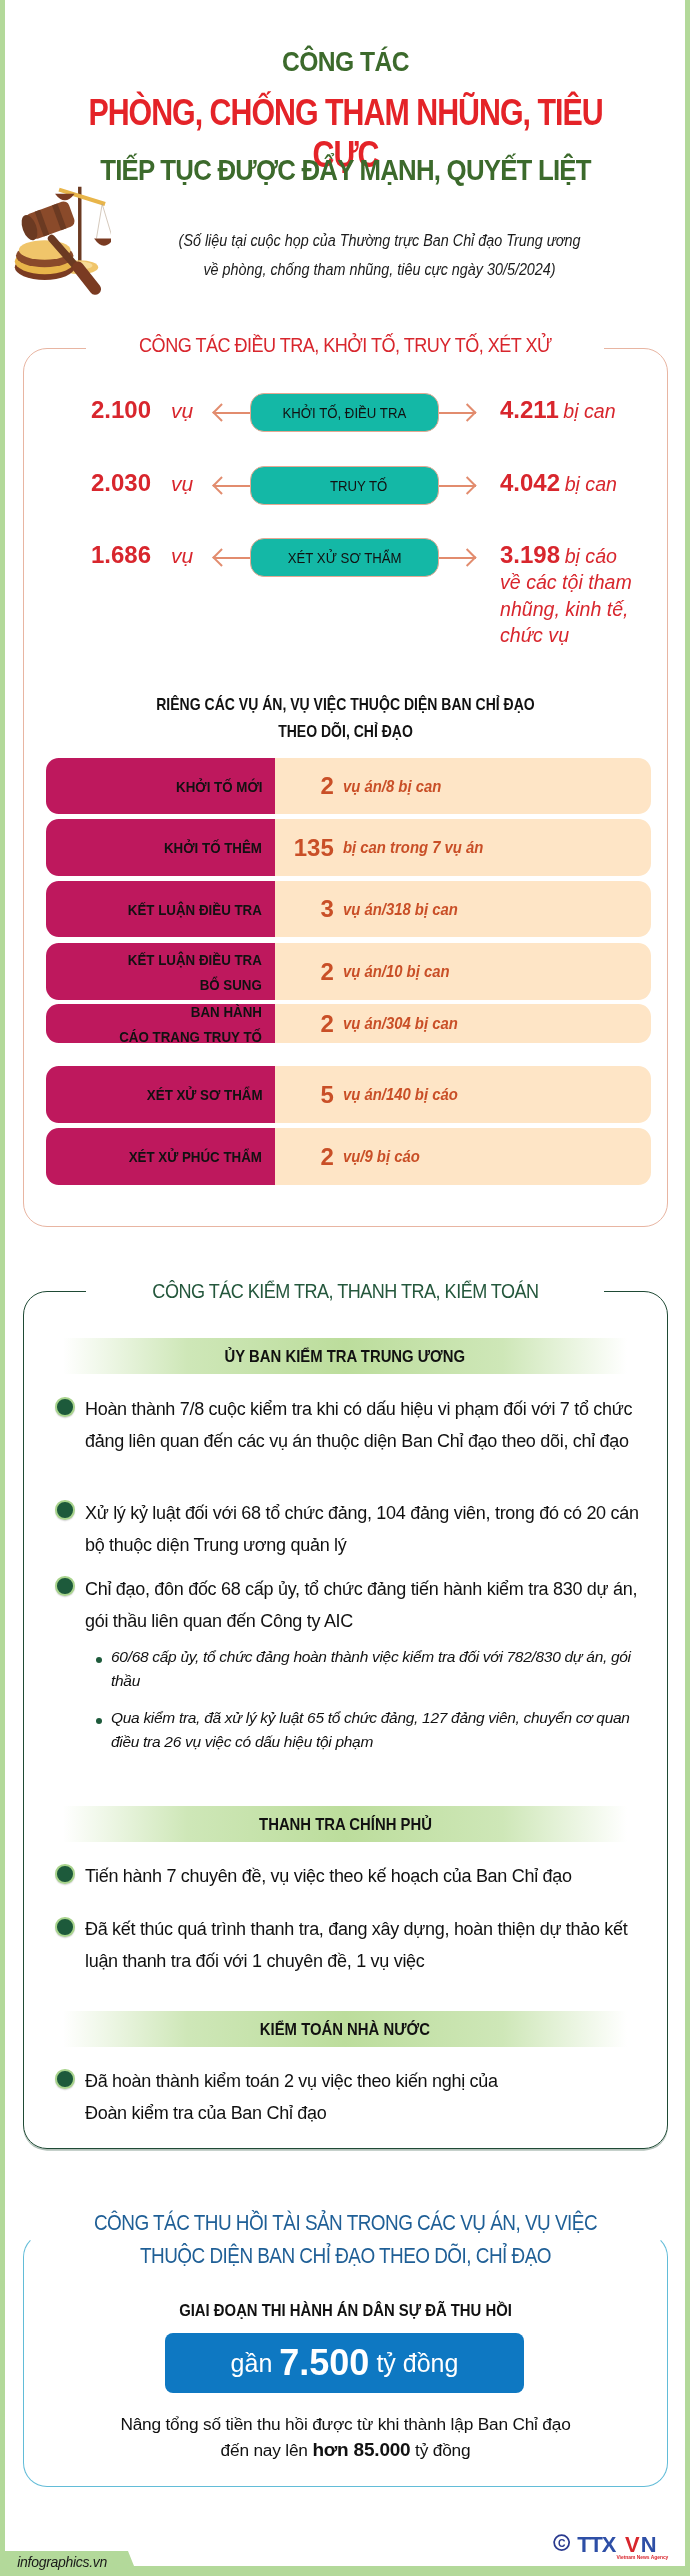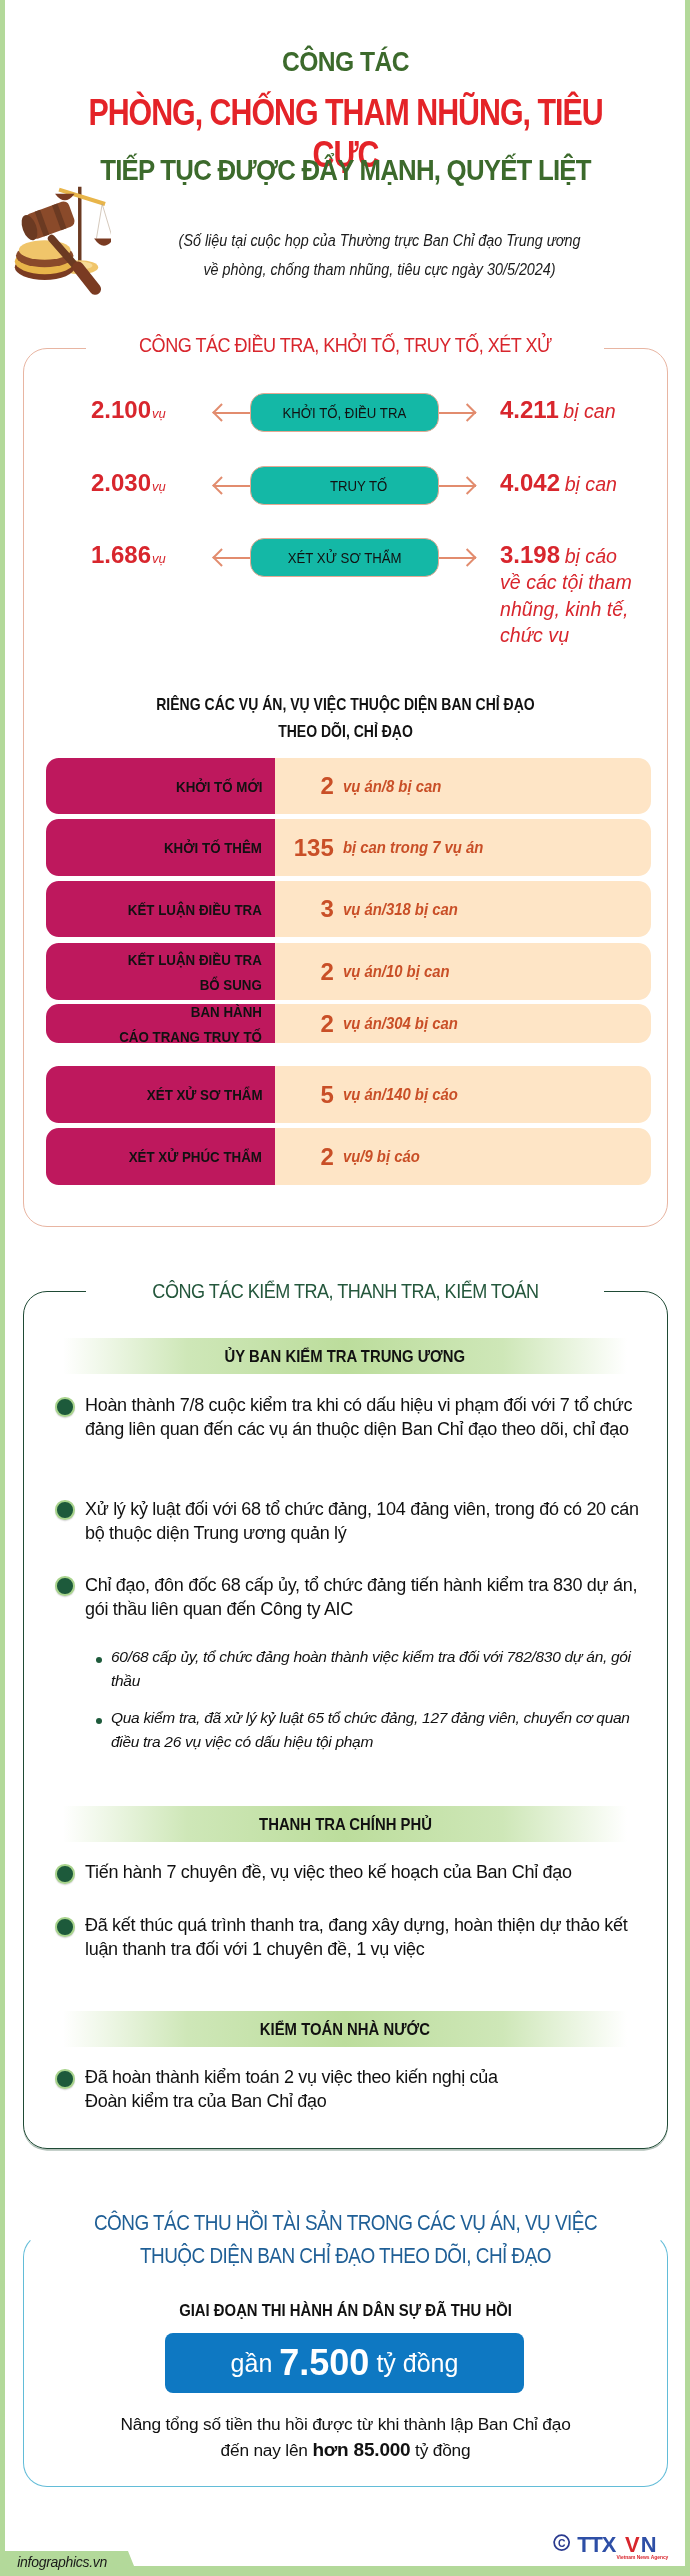--- a/index.html
+++ b/index.html
@@ -27,21 +27,21 @@
   .sec2 { left: 23px; top: 1291px; width: 645px; height: 858px; border-color: #1f4a35; box-shadow: 0 1.7px 0 rgba(31,74,53,0.35); }
   .sec3 { left: 23px; top: 2233px; width: 645px; height: 254px; border-color: #62bcd8; border-top-color: transparent; }
   .gap { background: #fff; height: 5.8px; }
   .sec-title { text-align: center; font-size: 21px; letter-spacing: -0.6px; transform: scaleX(0.86); background: transparent; }
   .sec1-title { top: 333px; color: #d8262d; }
   .sec2-title { top: 1279px; color: #24573c; }
   .sec3-title { top: 2206px; color: #1f5f96; font-size: 22px; line-height: 33px; }
 
   
   .stat-left { left: 91px; width: 138px; font-size: 24px; font-weight: bold; color: #d8262d; }
-  .stat-left .unit { font-size: 13px; font-weight: normal; font-style: italic; margin-left: 1px; }
+  .stat-left .unit { font-size: 21px; font-weight: normal; font-style: italic; margin-left: 20px; }
   .stat-right { left: 500px; width: 167px; font-size: 24px; font-weight: bold; color: #d8262d; }
   .stat-right .unit { font-size: 19.6px; font-weight: normal; font-style: italic; margin-left: 4.6px; }
   .stat-right .extra { display: block; font-size: 19.6px; font-weight: normal; font-style: italic; line-height: 26.5px; }
   .pill { left: 250px; width: 189px; height: 39px; background: #14b8a6; border: 1.2px solid #e6a892; border-radius: 14px;
           display: flex; align-items: center; justify-content: center; font-size: 15px; font-weight: normal; color: #111; }
   .pill span { display: inline-block; transform: scaleX(0.88); white-space: nowrap; }
   .arrow-line { height: 2.3px; background: #e28c6e; }
   .arrow-head-l, .arrow-head-r { width: 12.7px; height: 12.7px; border-color: #e28c6e; border-style: solid; border-width: 0; }
   .arrow-head-l { border-left-width: 2.3px; border-bottom-width: 2.3px; transform: rotate(45deg); }
   .arrow-head-r { border-right-width: 2.3px; border-top-width: 2.3px; transform: rotate(45deg); }
@@ -55,21 +55,21 @@
   .trow .val { flex: 1; background: #fee5c6; display: flex; align-items: center; color: #c94f27; }
   .trow .val .num { font-size: 24px; font-weight: bold; width: 68px; text-align: right; padding-right: 9.2px; }
   .trow .val .txt { font-size: 17.3px; font-weight: bold; font-style: italic; transform: scaleX(0.86); transform-origin: left center; white-space: nowrap; }
 
   
   .subbar { left: 63px; width: 564px; height: 36px;
             background: linear-gradient(to right, rgba(190,223,160,0) 0%, rgba(190,223,160,0.75) 22%, #bcdd9c 50%, rgba(190,223,160,0.75) 78%, rgba(190,223,160,0) 100%);
             display: flex; align-items: center; justify-content: center; font-size: 17.3px; font-weight: bold; color: #111; }
   .subbar span { display: inline-block; transform: scaleX(0.86); }
   .bullet { left: 55px; width: 19.6px; height: 19.6px; border-radius: 50%; background: #1d5a3b; border: 2.9px solid #a9d48d; box-shadow: 0 1.2px 1.2px rgba(0,0,0,0.15); }
-  .btext { left: 85px; width: 564px; font-size: 18px; line-height: 24px; color: #111; letter-spacing: -0.3px; }
+  .btext { left: 85px; width: 564px; font-size: 18px; line-height: 32px; color: #111; letter-spacing: -0.3px; }
   .sub-dot { left: 96px; width: 6.3px; height: 6.3px; border-radius: 50%; background: #1d5a3b; }
   .subtext { left: 111px; width: 535px; font-size: 15.5px; line-height: 24px; font-style: italic; color: #111; letter-spacing: -0.3px; }
 
   
   .giai { top: 2300px; font-size: 17.3px; font-weight: bold; color: #111; transform: scaleX(0.86); }
   .bluebox { left: 165px; top: 2333px; width: 359px; height: 60px; background: #0e78c2; border-radius: 8px;
              display: flex; align-items: center; justify-content: center; color: #fff; }
   .bluebox .pre, .bluebox .post { font-size: 25px; }
   .bluebox .amt { font-size: 36px; font-weight: bold; margin: 0 7px; }
   .total { top: 2412px; font-size: 17.3px; line-height: 25px; color: #111; letter-spacing: -0.2px; }

